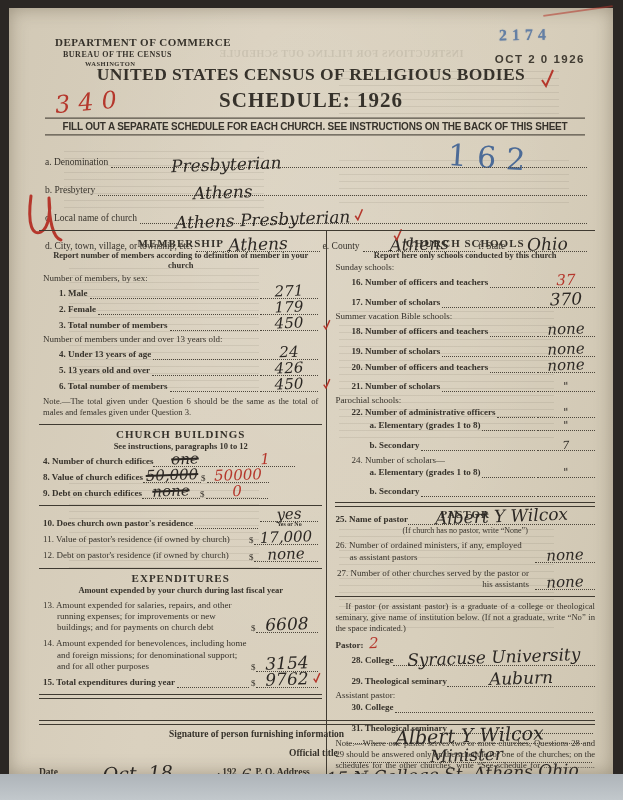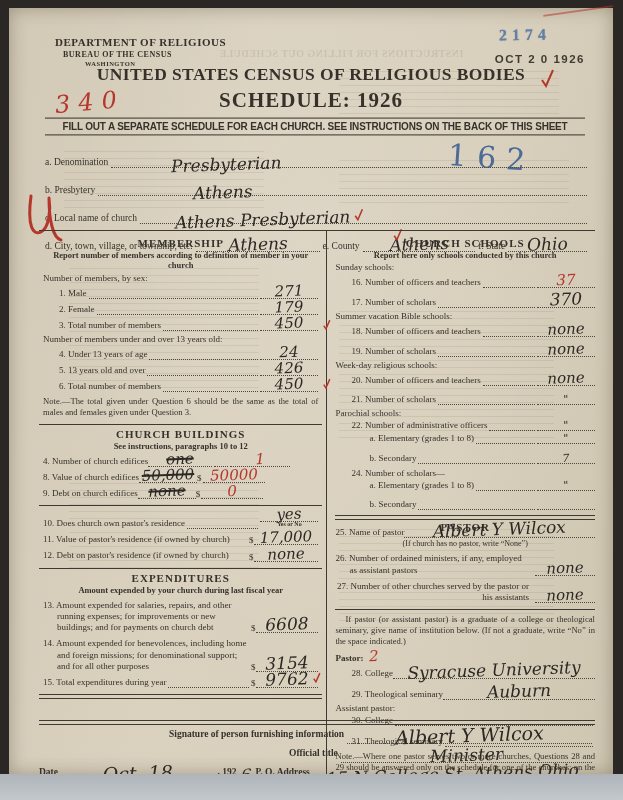--- a/index.html
+++ b/index.html
@@ -52,21 +52,21 @@
   .hw-red{color:#b5372c;}
   .strike{text-decoration:line-through;text-decoration-thickness:1.5px;}
   
   .cols{position:absolute;left:30px;top:222px;width:556px;display:flex;border-top:1.5px solid #3f3a31;}
   .col-l{width:278px;padding:3px 8px 0 4px;border-right:1.2px solid #3f3a31;}
   .col-r{width:262px;padding:3px 0 0 8px;}
   .sec-title{text-align:center;font-weight:bold;font-size:11px;letter-spacing:1px;margin:3px 0 1px;}
   .sec-sub{text-align:center;font-weight:bold;font-size:8.5px;line-height:1.2;margin-bottom:2px;}
   .grp{font-size:9px;margin-top:3px;}
   .q{display:flex;align-items:flex-end;font-size:9px;margin-top:5px;}
-  .q .lbl{white-space:nowrap;padding-bottom:1px;}
+  .q .lbl{white-space:nowrap;padding-bottom:1px;font-weight:bold;}
   .q .ind{padding-left:16px;}
   .dots{flex:1;border-bottom:1.5px dotted #4d473c;margin:0 2px;height:10px;position:relative;}
   .ansline{border-bottom:1.5px dotted #4d473c;min-width:58px;text-align:center;position:relative;height:10px;}
   .ansline .hw{position:absolute;left:0;right:0;bottom:-1px;}
   .yesno{position:absolute;left:0;right:0;top:10px;font-size:6px;text-align:center;font-weight:bold;}
   .row-ml{position:relative;font-size:9px;margin-top:5px;}
   .row-ml .txt{padding-left:14px;text-indent:-14px;line-height:1.25;padding-right:78px;}
   .row-ml .tail{position:absolute;right:0;bottom:0;display:flex;align-items:flex-end;}
   .dollar{font-size:9px;margin-right:1px;}
   .rule{border-top:1.2px solid #3f3a31;margin:6px -4px 2px;}
@@ -89,21 +89,21 @@
   <div class="ghost" style="left:330px;top:60px;width:220px;height:46px;"></div>
   <div class="ghost" style="left:55px;top:140px;width:200px;height:60px;"></div>
   <div class="ghost" style="left:330px;top:150px;width:230px;height:45px;"></div>
   <div class="ghost" style="left:60px;top:260px;width:190px;height:120px;"></div>
   <div class="ghost" style="left:330px;top:300px;width:215px;height:130px;"></div>
   <div class="ghost" style="left:60px;top:470px;width:190px;height:90px;"></div>
   <div class="ghost" style="left:330px;top:520px;width:215px;height:100px;"></div>
   <div class="corner-red"></div>
 
   <div class="agency">
-    <div class="l1">DEPARTMENT OF RELIGIOUS</div>
+    <div class="l1">DEPARTMENT OF COMMERCE</div>
     <div class="l2">BUREAU OF THE CENSUS</div>
     <div class="l3">WASHINGTON</div>
   </div>
   <div class="stamp-serial">2174</div>
   <div class="stamp-date">OCT 2 0 1926</div>
   <svg class="chk-abs" style="right:58px;top:60px;" width="16" height="20" viewBox="0 0 16 20">
     <path d="M3 12 L7 18 L14 2" stroke="#b5372c" stroke-width="2" fill="none"></path>
   </svg>
   <div class="main-title">UNITED STATES CENSUS OF RELIGIOUS BODIES</div>
   <div class="schedule-title">SCHEDULE: 1926</div>
@@ -340,21 +340,20 @@
             <span class="hw">none</span>
           </span>
       </div>
       <div class="q" style="margin-top:9px;">
         <span class="lbl ind">19. Number of scholars</span>
         <span class="dots"></span>
         <span class="ansline">
             <span class="hw">none</span>
           </span>
       </div>
-      <div class="grp">Week-day religious schools:</div>
       <div class="q">
         <span class="lbl ind">20. Number of officers and teachers</span>
         <span class="dots"></span>
         <span class="ansline">
             <span class="hw">none</span>
           </span>
       </div>
       <div class="q" style="margin-top:8px;">
         <span class="lbl ind">21. Number of scholars</span>
         <span class="dots"></span>

